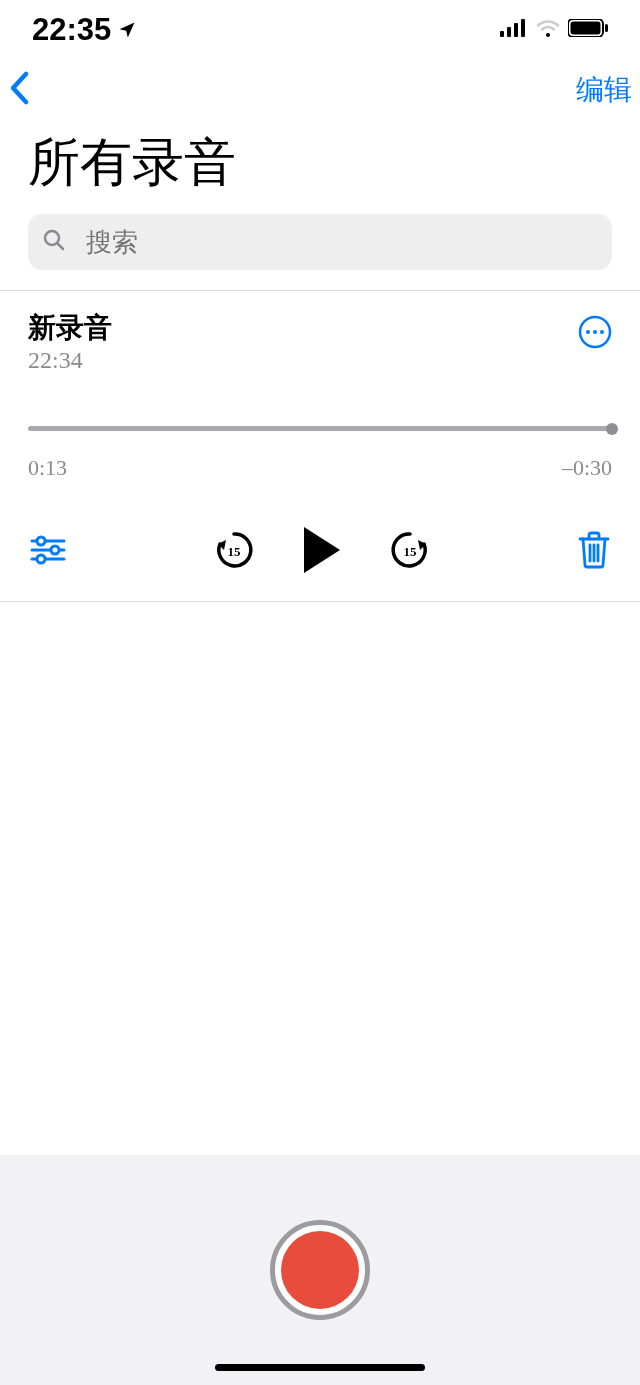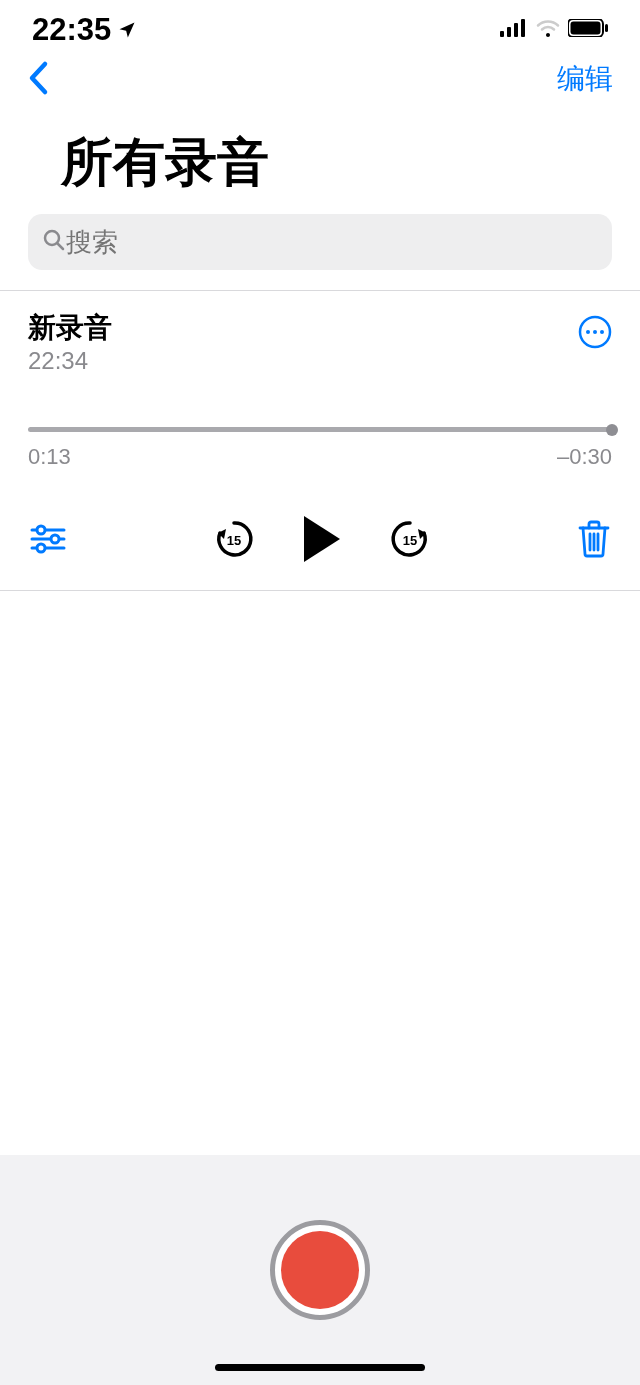--- a/index.html
+++ b/index.html
@@ -26,56 +26,56 @@
       font-weight: 600;
     }
     .status-right {
       display: flex;
       align-items: center;
       gap: 8px;
     }
     .nav-bar {
       height: 60px;
       display: flex;
-      align-items: flex-start;
-      justify-content: space-between;
-      padding: 0 27px;
+      align-items: center;
+      justify-content: space-between;
+      padding: 0 8px;
     }
     .back-btn { color: #007aff; }
     .edit-btn { color: #007aff; font-size: 28px; }
     .title {
       font-size: 52px;
-      font-weight: 700;
+      font-weight: 400;
       padding: 8px 28px 16px;
-      margin-left: 33px;
     }
     .search-wrap { padding: 0 28px 20px; }
     .search-field {
       background: #eeeeef;
       border-radius: 14px;
       height: 56px;
       display: flex;
       align-items: center;
       padding: 0 14px;
-      gap: 0;
+      gap: 20px;
     }
     .search-field input {
       border: none;
       background: transparent;
       font-size: 26px;
       color: #8a8a8e;
       outline: none;
       flex: 1;
     }
     .divider {
       height: 1px;
       background: #d9d9dc;
     }
     .recording-item {
       padding: 18px 28px 22px;
+      font-family: Liberation Serif, serif;
     }
     .item-head {
       display: flex;
       justify-content: space-between;
       align-items: flex-start;
     }
     .item-title { font-size: 28px; font-weight: 600; }
     .item-time { font-size: 24px; color: #8a8a8e; }
     .more-btn { color: #007aff; margin-top: 6px; }
     .progress-area { margin-top: 52px; }
@@ -91,21 +91,21 @@
       top: 50%;
       transform: translateY(-50%);
       width: 12px;
       height: 12px;
       background: #8e8e93;
       border-radius: 50%;
     }
     .times {
       display: flex;
       justify-content: space-between;
-      margin-top: 12px;
+      margin-top: 24px;
       font-size: 22px;
       color: #8a8a8e;
     }
     .controls {
       display: flex;
       align-items: center;
       justify-content: space-between;
       margin-top: 44px;
       padding: 0 2px;
     }

